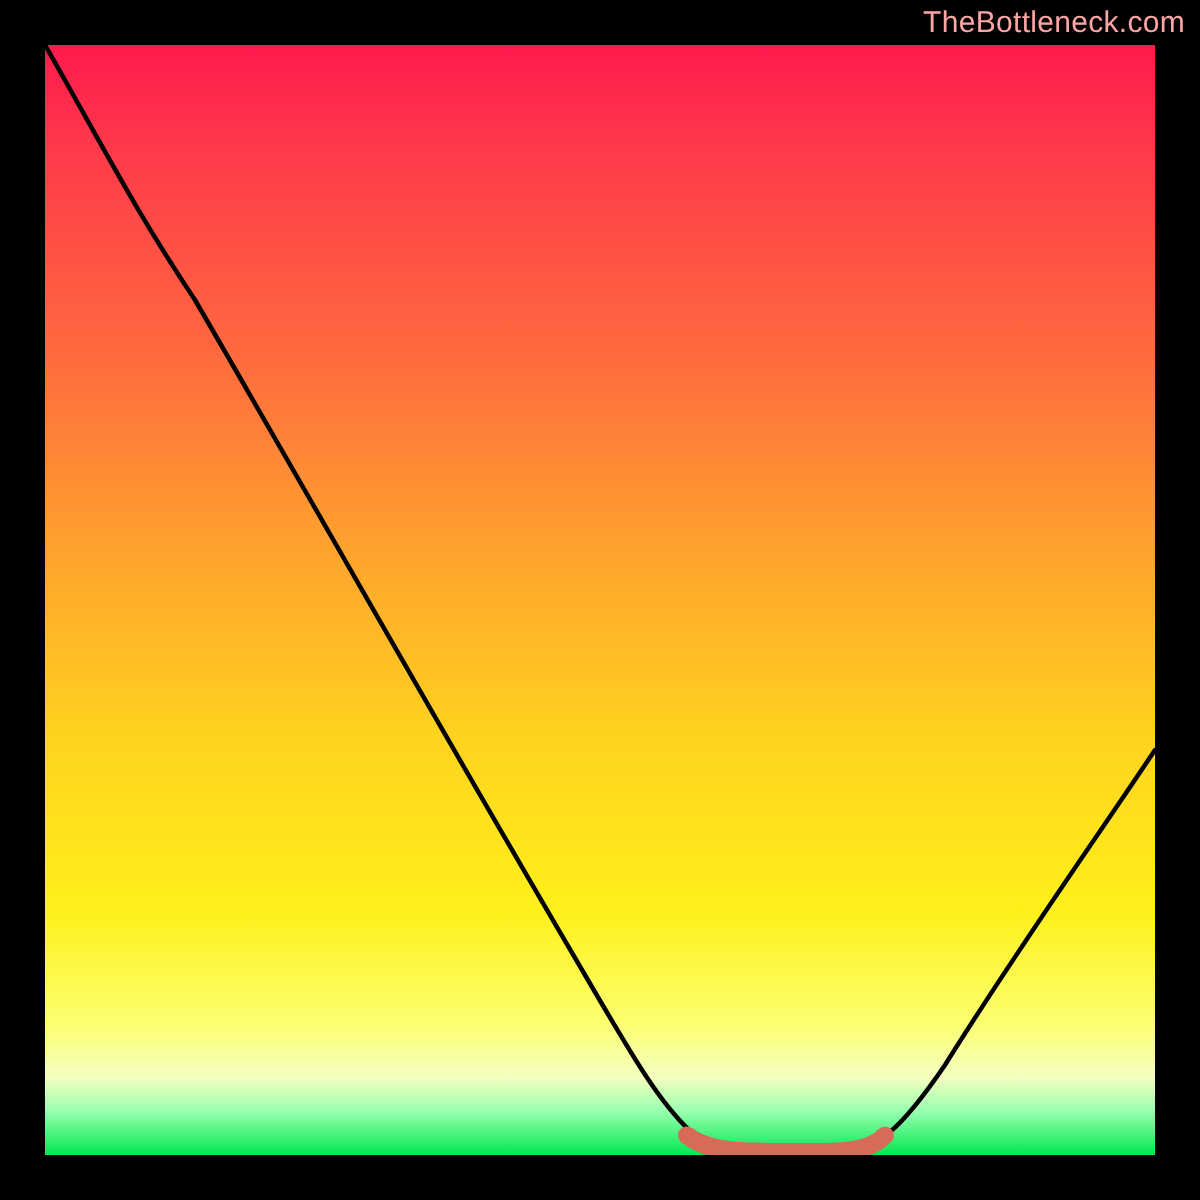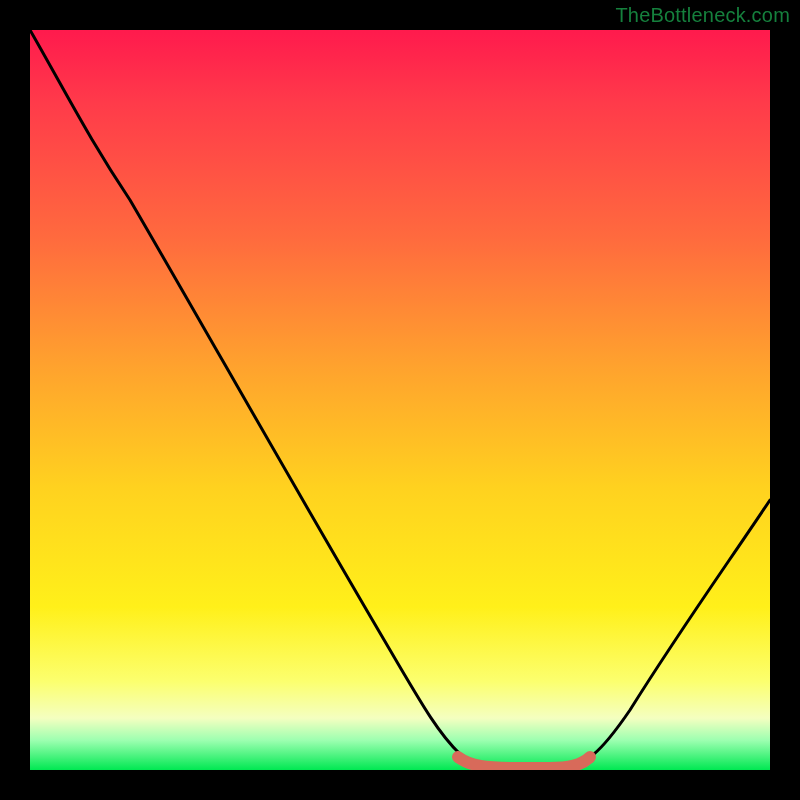--- a/index.html
+++ b/index.html
@@ -13,21 +13,21 @@
   .frame {
     position: relative;
     width: 800px;
     height: 800px;
     background: #000;
   }
   .watermark {
     position: absolute;
     top: 4px;
     right: 10px;
-    color: #15803d;
+    color: #fca5a5;
     font-size: 20px;
     font-weight: 500;
     letter-spacing: 0.2px;
   }
   .plot {
     position: absolute;
     left: 30px;
     top: 30px;
     width: 740px;
     height: 740px;

